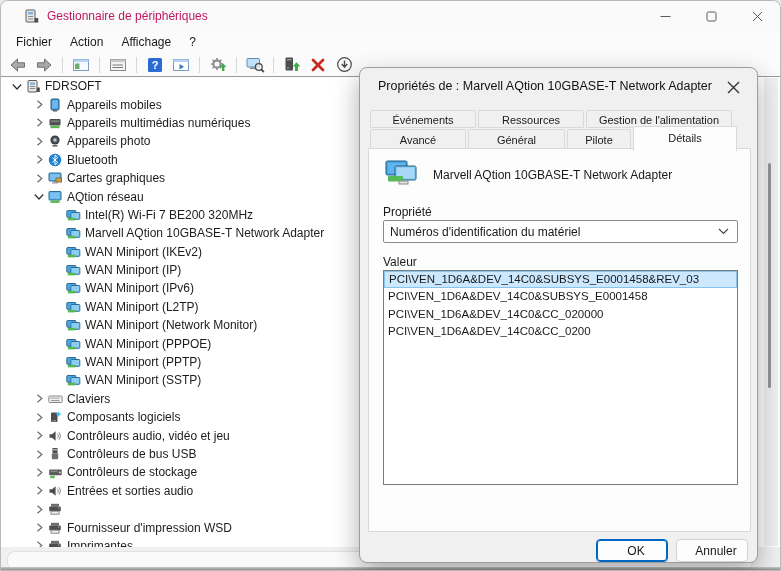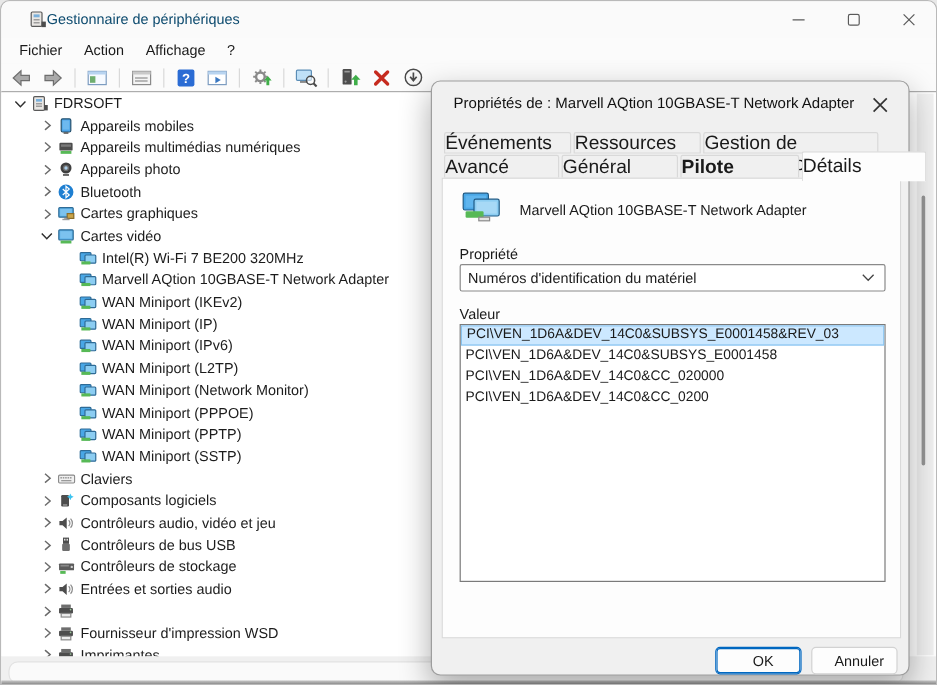--- a/index.html
+++ b/index.html
@@ -10,21 +10,21 @@
     -webkit-font-smoothing:antialiased;
   }
   .window{
     position:absolute;inset:0;background:#fbfbfb;
     border:1px solid #b9b9b9;border-radius:8px 8px 0 0;
     box-sizing:border-box;overflow:hidden;
   }
   
   .titlebar{position:absolute;left:0;top:0;right:0;height:30px;background:#fafafa;display:flex;align-items:center;}
   .titlebar .app-icon{margin-left:22px;width:16px;height:16px;display:flex;align-items:center;justify-content:center;}
-  .titlebar .title-text{margin-left:0;font-size:12px;color:#0c4a6e;}
+  .titlebar .title-text{margin-left:8px;font-size:12px;color:#be185d;}
   .win-controls{position:absolute;right:0;top:0;height:30px;display:flex;}
   .win-btn{width:46px;height:30px;display:flex;align-items:center;justify-content:center;color:#5a5a5a;}
   
   .menubar{position:absolute;left:0;top:30px;right:0;height:22px;background:#fbfbfb;display:flex;align-items:center;padding-left:6px;}
   .menu-item{font-size:12px;color:#1a1a1a;padding:3px 9px;border-radius:2px;}
   
   .toolbar{position:absolute;left:0;top:52px;right:0;height:24px;background:#fbfbfb;display:flex;align-items:center;padding-left:6px;gap:4px;border-bottom:1px solid #9a9a9a;box-sizing:border-box;}
   .tool-btn{width:22px;height:20px;display:flex;align-items:center;justify-content:center;border-radius:2px;}
   .tool-sep{width:1px;height:16px;background:#d9d9d9;margin:0 3px;}
   
@@ -45,21 +45,21 @@
   
   .dialog{
     position:absolute;left:358px;top:66px;width:399px;height:496px;
     background:#f0f0f0;border:1px solid #9d9d9d;border-radius:8px;
     box-shadow:0 10px 26px rgba(0,0,0,0.32);box-sizing:border-box;
   }
   .dialog-title{position:absolute;left:18px;top:11px;font-size:12.5px;color:#111;}
   .dialog-close{position:absolute;right:12px;top:7px;width:24px;height:24px;display:flex;align-items:center;justify-content:center;color:#333;}
   .tab-row1{position:absolute;left:10px;top:42px;display:flex;gap:2px;}
   .tab-row2{position:absolute;left:10px;top:61px;display:flex;gap:2px;}
-  .tab{height:18px;line-height:18px;text-align:left;font-size:16px;color:#1a1a1a;background:#f0f0f0;border:1px solid #d9d9d9;border-radius:2px 2px 0 0;box-sizing:border-box;}
+  .tab{height:18px;line-height:18px;text-align:center;font-size:11px;color:#1a1a1a;background:#f0f0f0;border:1px solid #d9d9d9;border-radius:2px 2px 0 0;box-sizing:border-box;}
   .tab-row2 .tab{height:20px;line-height:20px;}
   .tab.active{background:#fdfdfd;height:25px;line-height:23px;margin-top:-3px;border-bottom:none;position:relative;z-index:3;}
   .tab-page{position:absolute;left:8px;top:80px;width:383px;height:384px;background:#fdfdfd;border:1px solid #d9d9d9;box-sizing:border-box;z-index:1;}
   .dev-icon{position:absolute;left:16px;top:8px;}
   .dev-name{position:absolute;left:64px;top:19px;font-size:12px;color:#1a1a1a;}
   .prop-label{position:absolute;left:14px;top:56px;font-size:12px;color:#1a1a1a;}
   .combo{position:absolute;left:14px;top:71px;width:355px;height:23px;background:#fff;border:1px solid #8a8a8a;border-radius:2px;box-sizing:border-box;display:flex;align-items:center;}
   .combo .combo-text{font-size:12px;color:#1a1a1a;margin-left:6px;flex:1;}
   .combo .combo-chev{margin-right:8px;display:flex;align-items:center;}
   .value-label{position:absolute;left:14px;top:106px;font-size:12px;color:#1a1a1a;}
@@ -305,21 +305,21 @@
             <path d="M0.8 2.5 L5 7 L9.2 2.5" fill="none" stroke="#2f2f2f" stroke-width="1.2"></path>
           </svg>
         </span>
         <span class="ticon">
           <svg width="15" height="14" viewBox="0 0 15 14">
             <rect x="1" y="1.5" width="12" height="8.5" rx="0.8" fill="#5db2e8" stroke="#2e6b96"></rect>
             <rect x="2.2" y="2.7" width="9.6" height="6" fill="#7cc2ef"></rect>
             <rect x="2.5" y="10.5" width="9" height="2.4" fill="#57b956"></rect>
           </svg>
         </span>
-        <span class="tlabel">Cartes vidéo</span>
+        <span class="tlabel">AQtion réseau</span>
       </div>
       <div class="tree-row lvl2">
         <span class="ticon">
           <svg width="15" height="14" viewBox="0 0 15 14">
             <rect x="0.8" y="2.5" width="9" height="6.8" rx="0.8" fill="#49a7e6" stroke="#2e6b96"></rect>
             <rect x="4.8" y="4.5" width="9" height="6.8" rx="0.8" fill="#8ccdf2" stroke="#2e6b96"></rect>
             <rect x="1.8" y="9.8" width="7.5" height="2.6" fill="#57b956"></rect>
           </svg>
         </span>
         <span class="tlabel">Intel(R) Wi-Fi 7 BE200 320MHz</span>
@@ -577,21 +577,21 @@
     </div>
 
     <div class="tab-row1">
         <div class="tab" style="width: 106px;">Événements</div>
         <div class="tab" style="width: 106px;">Ressources</div>
         <div class="tab" style="width: 146px;">Gestion de l'alimentation</div>
       </div>
     <div class="tab-row2">
         <div class="tab" style="width: 96px;">Avancé</div>
         <div class="tab" style="width: 97px;">Général</div>
-        <div class="tab" style="width: 99px; font-weight: bold;">Pilote</div>
+        <div class="tab" style="width: 64px;">Pilote</div>
         <div class="tab active" style="width: 104px;">Détails</div>
       </div>
 
     <div class="tab-page">
       <div class="dev-icon">
         <svg width="36" height="32" viewBox="0 0 36 32">
           <rect x="1" y="4" width="21" height="14" rx="1.5" fill="#49a7e6" stroke="#1f5a85"></rect>
           <rect x="3" y="6" width="17" height="10" fill="#5fb5ee"></rect>
           <rect x="10" y="9" width="21" height="14" rx="1.5" fill="#8ccdf2" stroke="#1f5a85"></rect>
           <rect x="12" y="11" width="17" height="10" fill="#a7d9f6"></rect>

